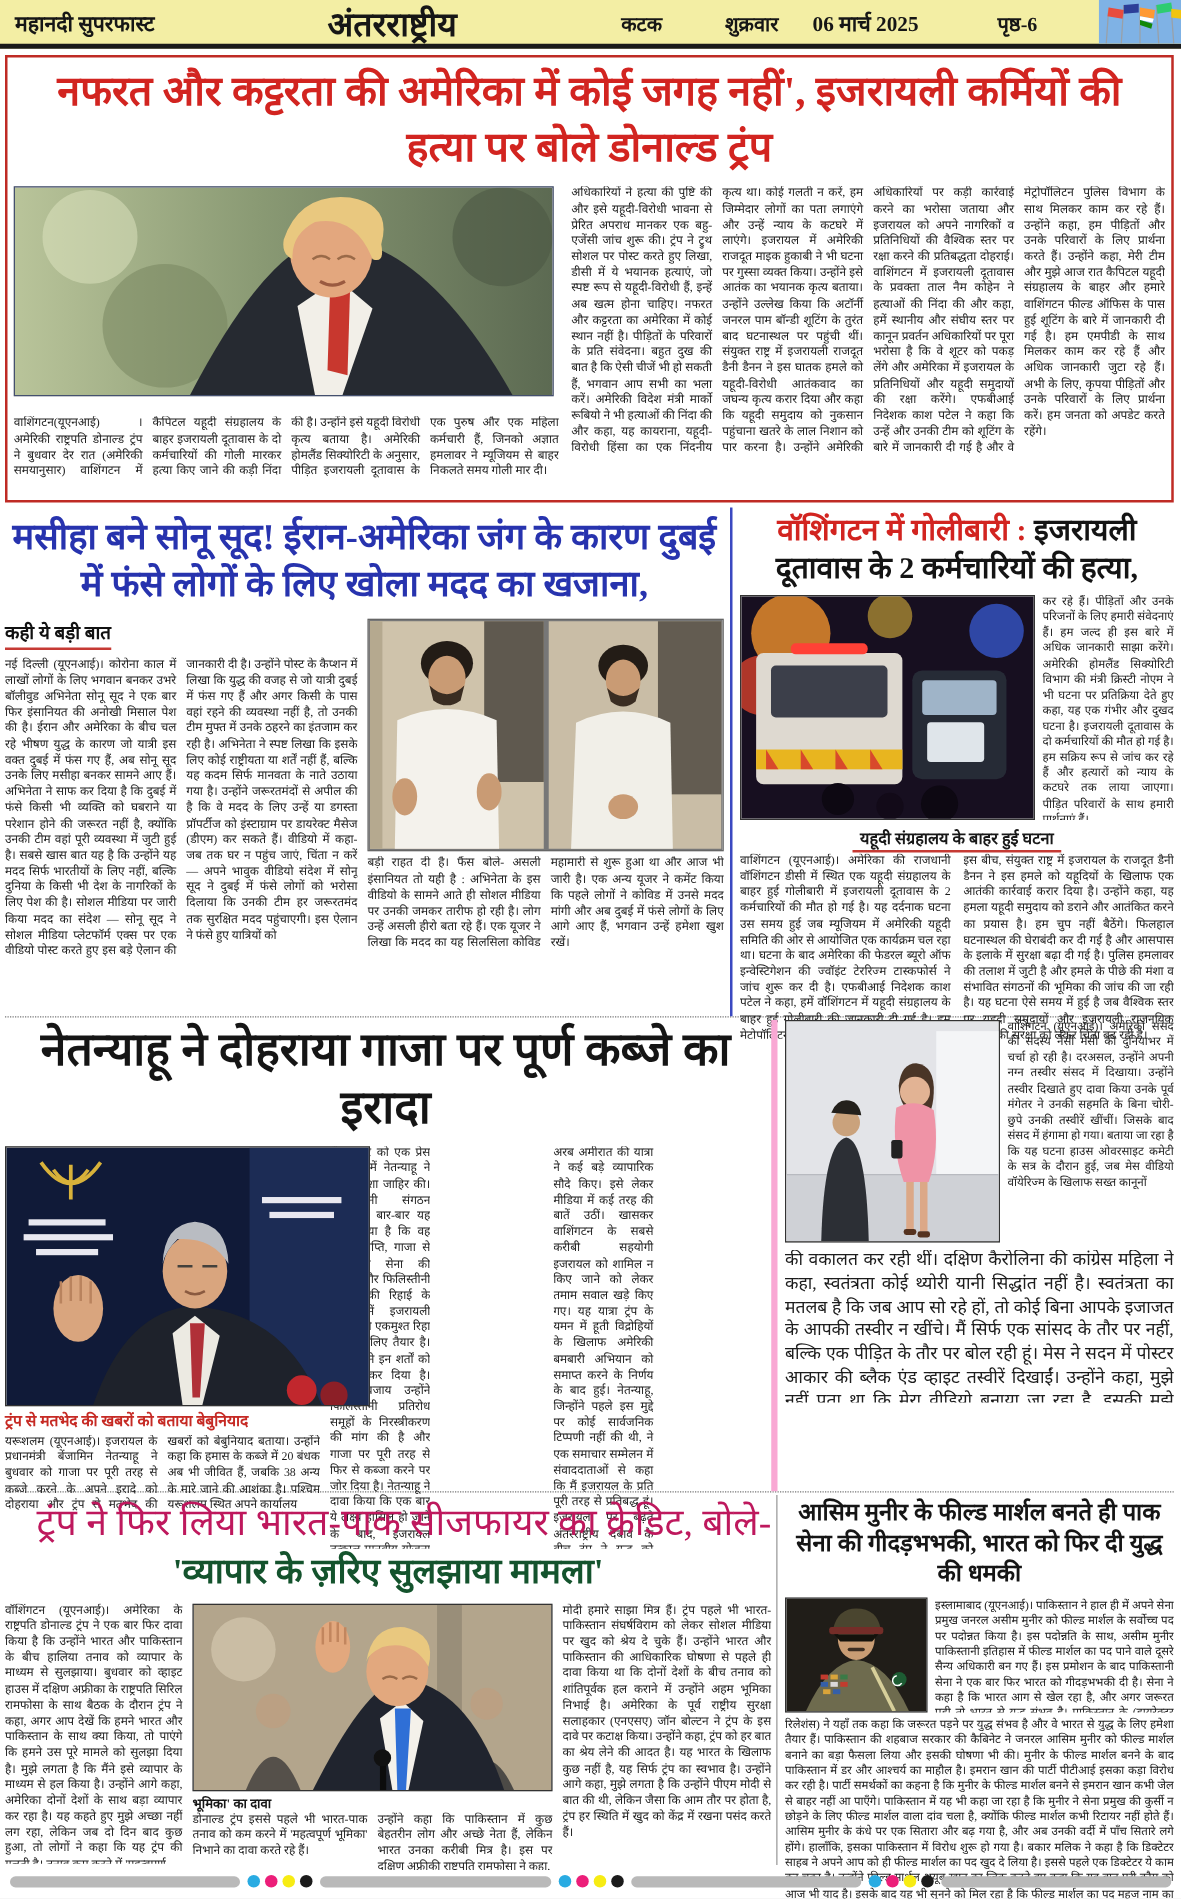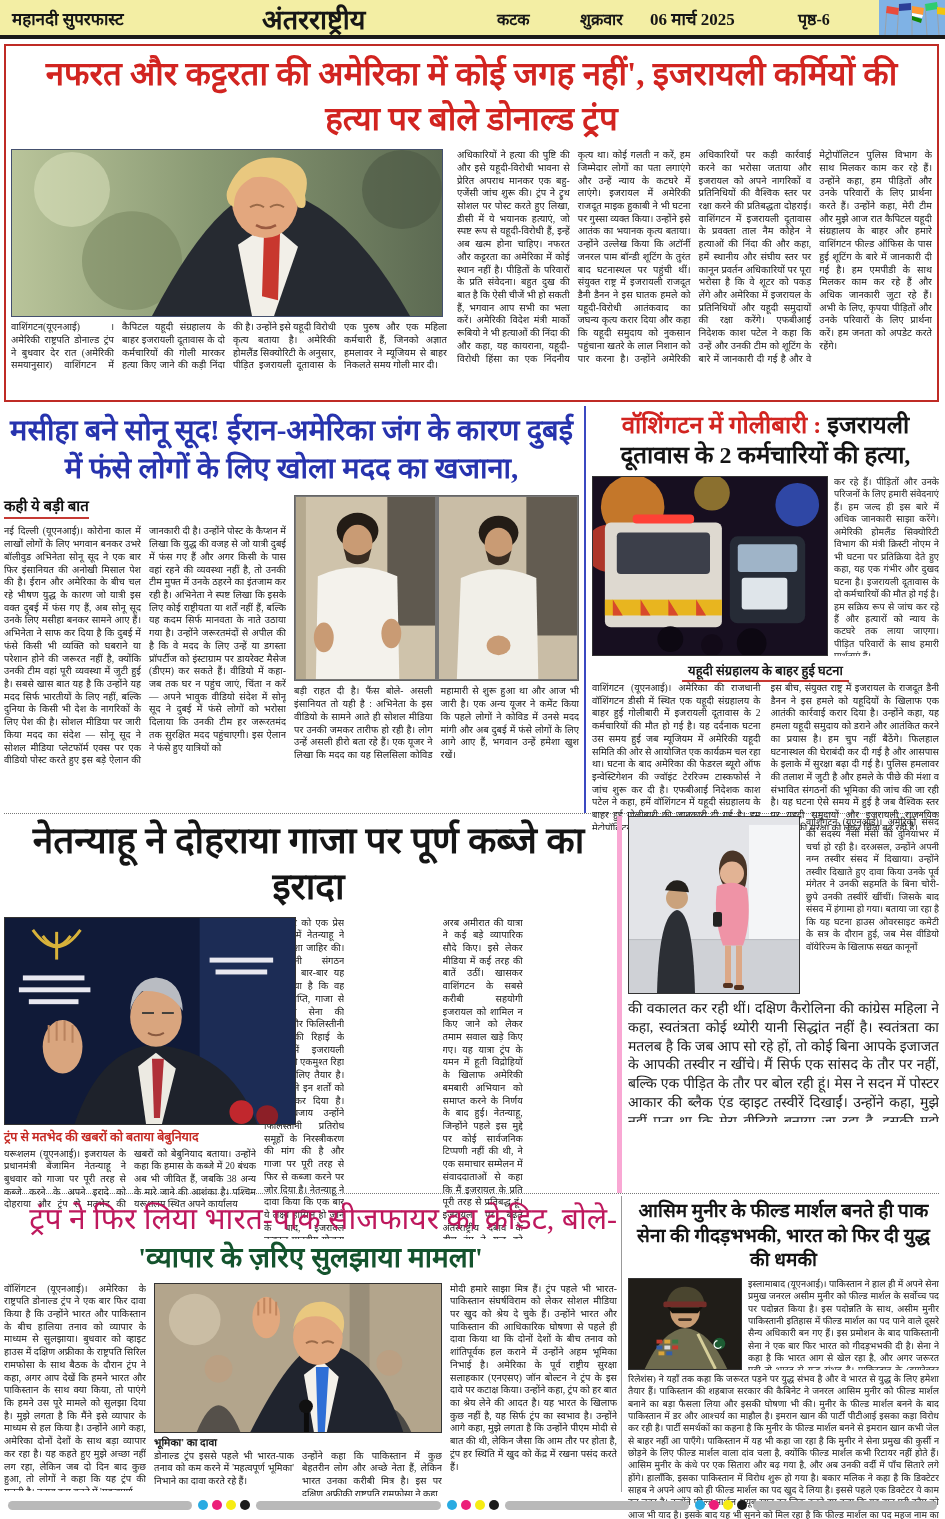--- a/index.html
+++ b/index.html
@@ -20,21 +20,21 @@
   .col-text{font-size:9.5px;line-height:1.34;text-align:justify;overflow:hidden;color:#1c1c1c;}
   .photo{position:relative;overflow:hidden;background:#ccc;border:1px solid #44506e;}
   .photo svg{display:block;width:100%;height:100%;}
   
   .art-top{position:absolute;left:4px;top:44px;width:935px;height:358px;border:2px solid #bf2b25;
            box-sizing:border-box;padding:2px 5px;}
   .art-top h1{margin:4px 10px 8px;font-size:33px;line-height:1.35;color:#d22420;text-align:center;font-weight:bold;}
   .art-top .row{display:flex;gap:10px;}
   .art-top .left{width:436px;flex:none;}
   .art-top .ph-trump{width:432px;height:168px;box-sizing:border-box;}
-  .art-top .intro{margin-top:4px;height:60px;column-count:4;column-gap:8px;}
+  .art-top .intro{margin-top:16px;height:60px;column-count:4;column-gap:8px;}
   .art-top .bodytxt{flex:1;height:234px;column-count:4;column-gap:8px;}
   
   .row2{position:absolute;left:4px;top:406px;width:935px;height:408px;display:flex;
         border-bottom:1px dotted #777;box-sizing:border-box;}
   .sonu{width:582px;flex:none;border-right:2px solid #3b49c1;padding-right:5px;box-sizing:border-box;}
   .sonu h2{margin:6px 4px 8px;font-size:29px;line-height:1.3;color:#2733ae;text-align:center;font-weight:bold;}
   .sonu .main{display:flex;gap:8px;}
   .sonu .s-left{width:282px;flex:none;}
   .kicker{font-size:15px;font-weight:bold;color:#111;border-bottom:2.5px solid #c63a34;
           display:inline-block;padding-bottom:2px;margin:0 0 6px;}

